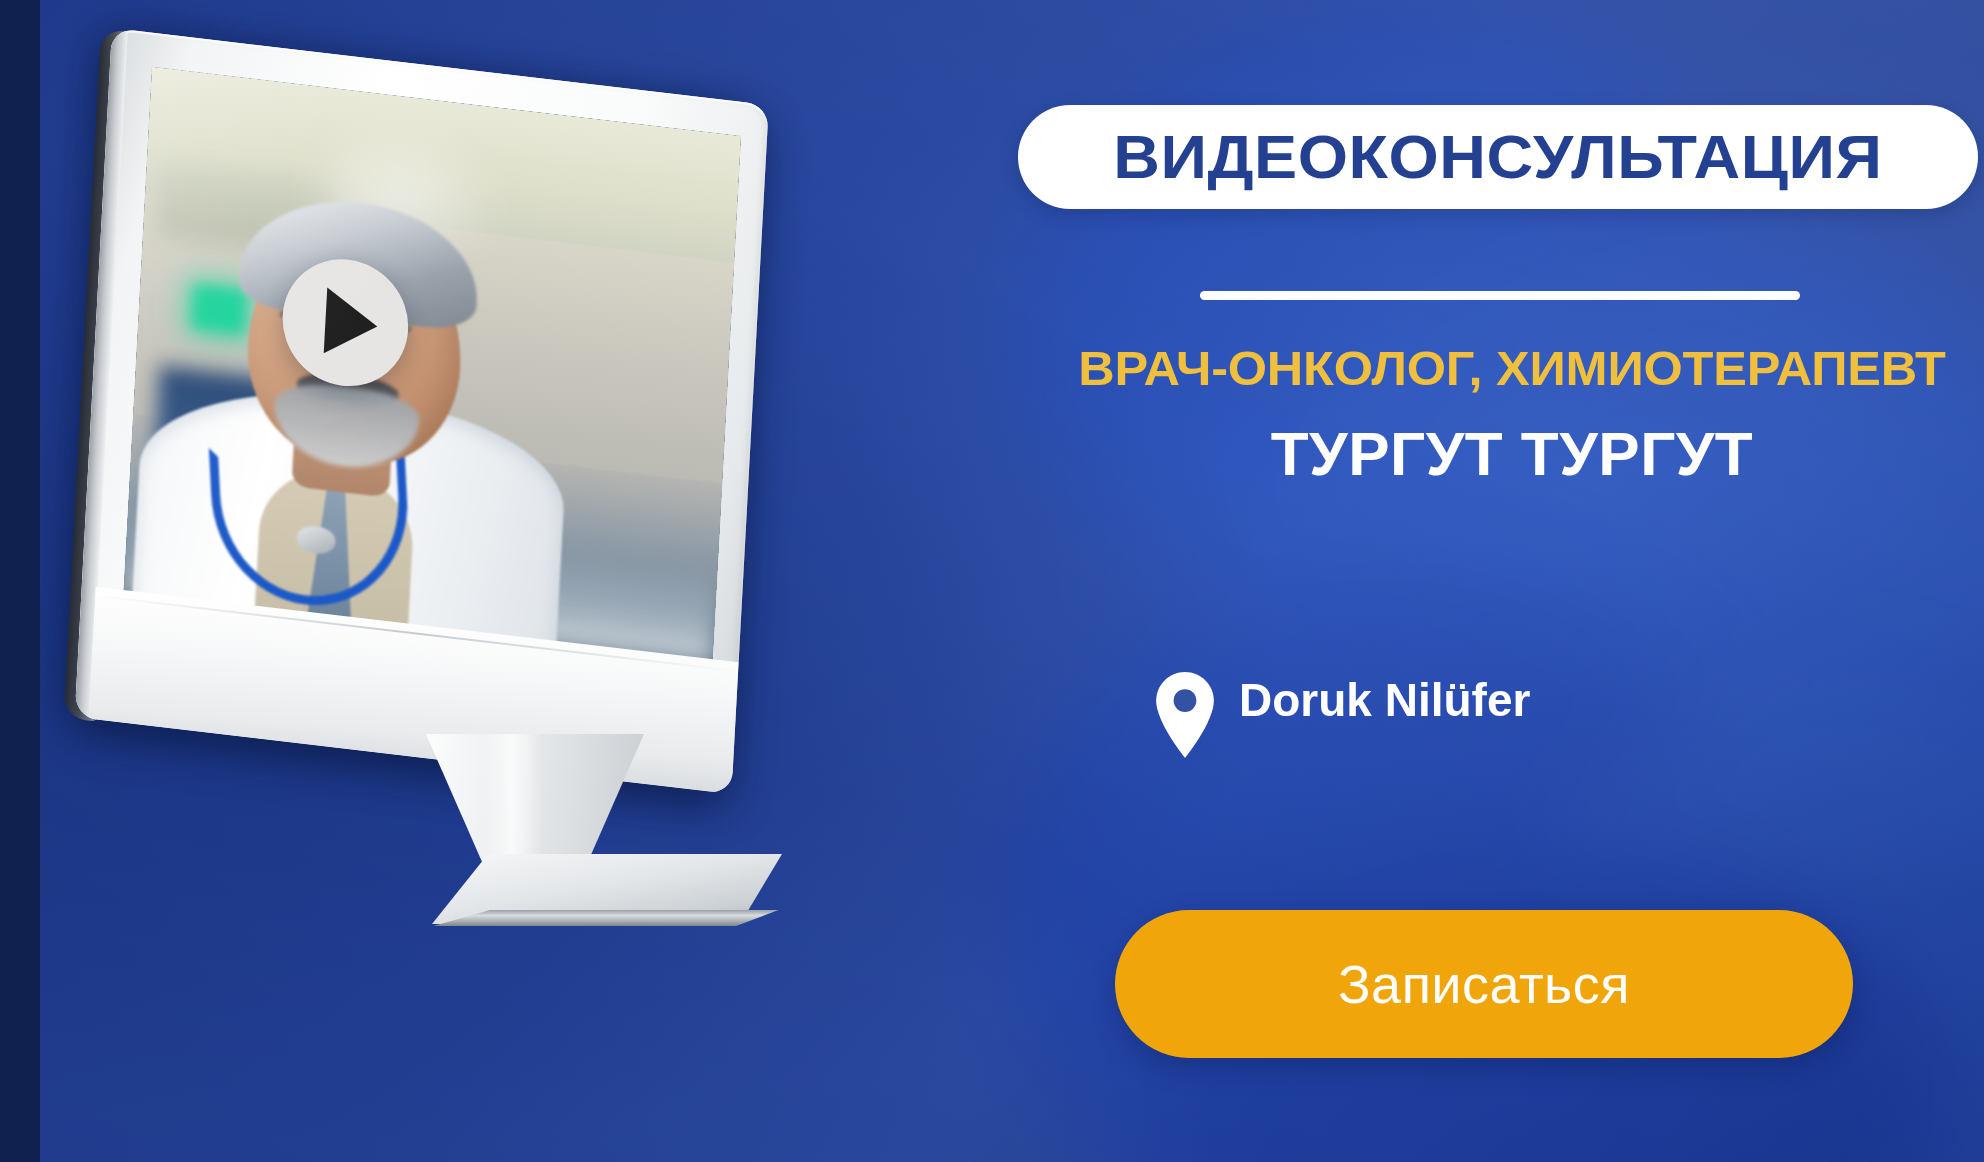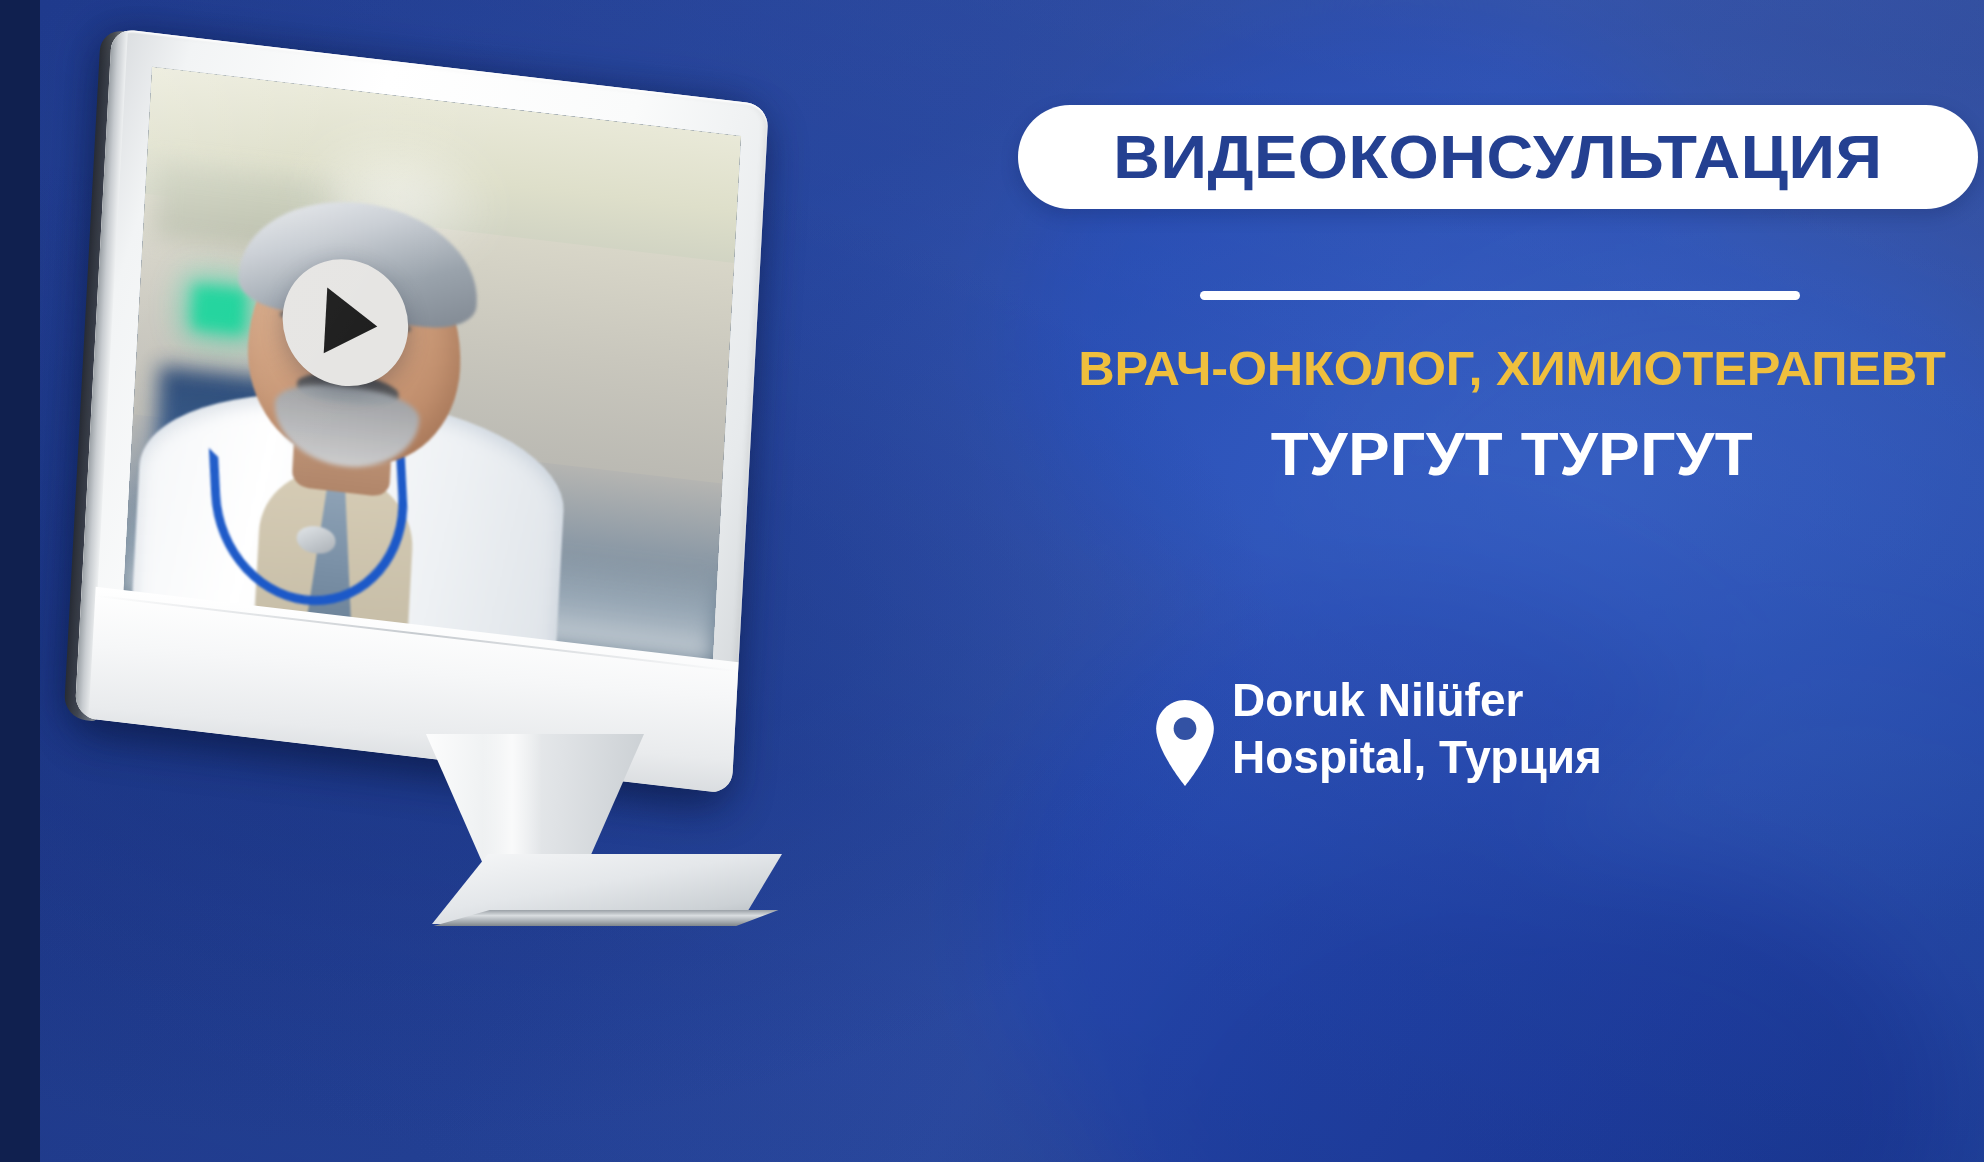--- a/index.html
+++ b/index.html
@@ -481,22 +481,22 @@
     font-weight: 700;
     letter-spacing: 0.5px;
     white-space: nowrap;
   }
 
   .location {
     position: absolute;
     left: 154px;
     top: 672px;
     display: flex;
-    align-items: flex-end;
-    gap: 16px;
+    align-items: flex-start;
+    gap: 23px;
   }
   .pin-icon {
     flex: 0 0 auto;
     width: 62px;
     height: 86px;
   }
   .location .lines {
     color: #ffffff;
     font-size: 46px;
     font-weight: 700;
@@ -605,19 +605,19 @@
 
     <div class="docname">ТУРГУТ ТУРГУТ</div>
 
     <div class="location">
       <svg class="pin-icon" viewBox="0 0 24 34" aria-hidden="true">
         <path d="M12 0C5.7 0 0.6 5.1 0.6 11.4c0 8.6 11.4 22.6 11.4 22.6s11.4-14 11.4-22.6C23.4 5.1 18.3 0 12 0z" fill="#ffffff"></path>
         <circle cx="12" cy="11.3" r="4.5" fill="#3352a4"></circle>
       </svg>
       <div class="lines">
         <div>Doruk Nilüfer</div>
-        <div>Hospital, Турция</div>
       </div>
     </div>
 
+    <button class="cta">Записаться</button>
   </div>
 
 </div>
 
 </body></html>

